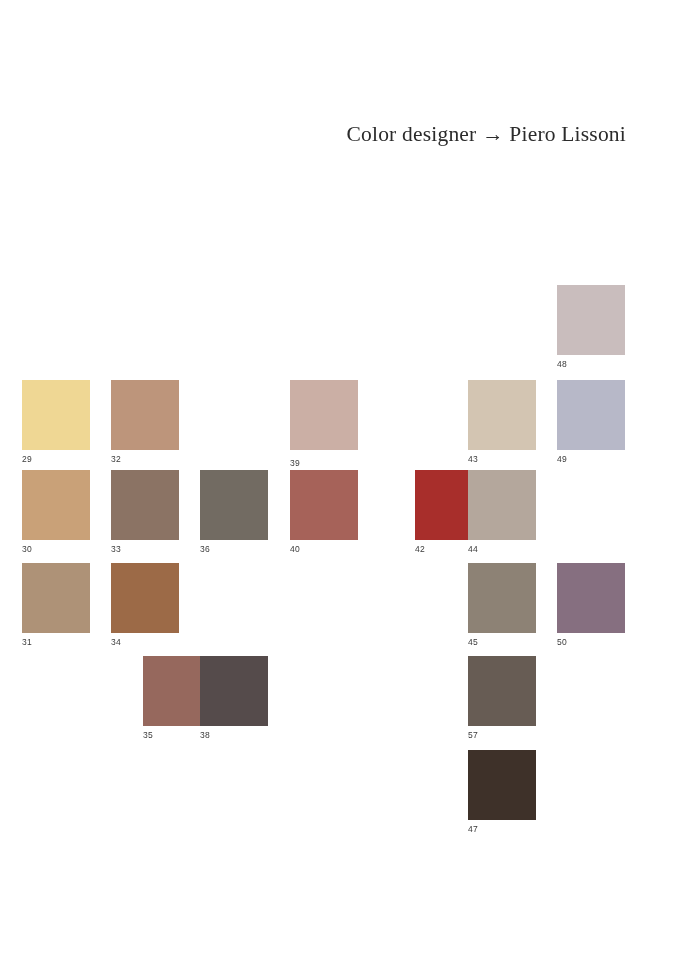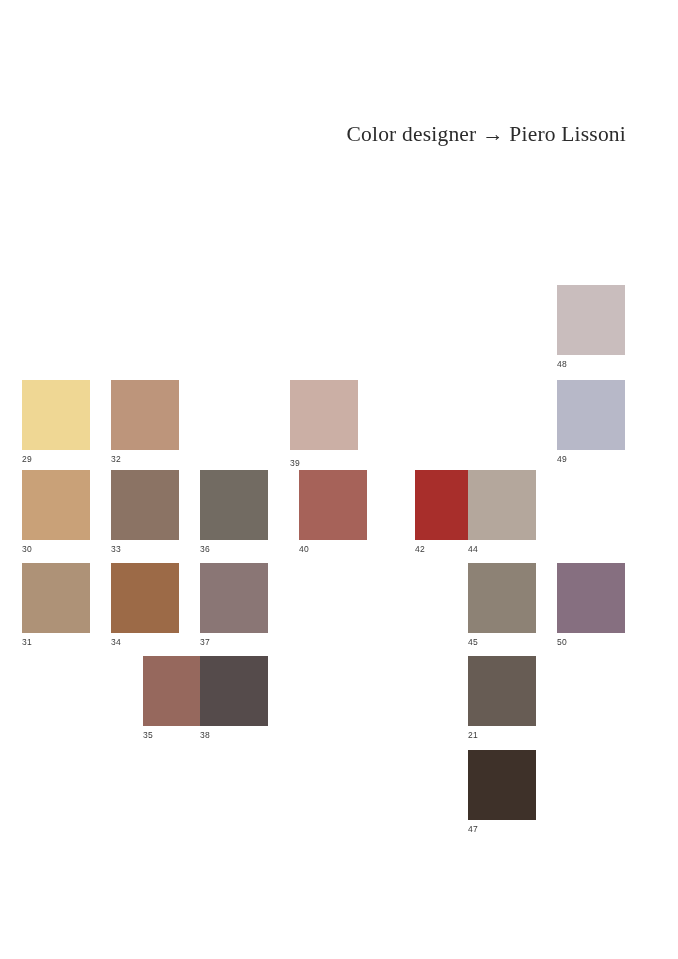--- a/index.html
+++ b/index.html
@@ -107,51 +107,51 @@
         <span class="swatch-label" style="color: rgb(58, 58, 58);">34</span>
       </div>
       <div class="swatch-cell" style="left: 111px; top: 656px; padding-left: 32px;">
         <span class="swatch-chip" style="background: rgb(150, 104, 93); width: 68px; height: 70px;"></span>
         <span class="swatch-label" style="color: rgb(58, 58, 58);">35</span>
       </div>
       <div class="swatch-cell" style="left: 200px; top: 470px;">
         <span class="swatch-chip" style="background: rgb(114, 107, 98); width: 68px; height: 70px;"></span>
         <span class="swatch-label" style="color: rgb(58, 58, 58);">36</span>
       </div>
-      <div class="swatch-cell" style="left: 200px; top: 563px;">
-        <span class="swatch-chip" style="background: rgb(138, 118, 117); width: 68px; height: 70px;"></span>
-        <span class="swatch-label" style="color: rgb(58, 58, 58);">37</span>
-      </div>
       <div class="swatch-cell" style="left: 200px; top: 656px;">
         <span class="swatch-chip" style="background: rgb(85, 75, 75); width: 68px; height: 70px;"></span>
         <span class="swatch-label" style="color: rgb(58, 58, 58);">38</span>
       </div>
       <div class="swatch-cell" style="left: 290px; top: 380px;">
         <span class="swatch-chip" style="background: rgb(203, 175, 165); width: 68px; height: 70px;"></span>
         <span class="swatch-label" style="color: rgb(58, 58, 58); margin-top: 8px;">39</span>
       </div>
-      <div class="swatch-cell" style="left: 299px; top: 470px;">
+      <div class="swatch-cell" style="left: 290px; top: 470px;">
         <span class="swatch-chip" style="background: rgb(166, 98, 89); width: 68px; height: 70px;"></span>
         <span class="swatch-label" style="color: rgb(58, 58, 58);">40</span>
       </div>
       <div class="swatch-cell" style="left: 379px; top: 470px; margin-left: 36px;">
         <span class="swatch-chip" style="background: rgb(168, 46, 43); width: 68px; height: 70px;"></span>
         <span class="swatch-label" style="color: rgb(58, 58, 58);">42</span>
+      </div>
+      <div class="swatch-cell" style="left: 468px; top: 380px;">
+        <span class="swatch-chip" style="background: rgb(211, 197, 178); width: 68px; height: 70px;"></span>
+        <span class="swatch-label" style="color: rgb(58, 58, 58);">43</span>
       </div>
       <div class="swatch-cell" style="left: 468px; top: 470px;">
         <span class="swatch-chip" style="background: rgb(180, 167, 156); width: 68px; height: 70px;"></span>
         <span class="swatch-label" style="color: rgb(58, 58, 58);">44</span>
       </div>
       <div class="swatch-cell" style="left: 468px; top: 563px;">
         <span class="swatch-chip" style="background: rgb(141, 130, 117); width: 68px; height: 70px;"></span>
         <span class="swatch-label" style="color: rgb(58, 58, 58);">45</span>
       </div>
       <div class="swatch-cell" style="left: 468px; top: 656px;">
         <span class="swatch-chip" style="background: rgb(103, 92, 84); width: 68px; height: 70px;"></span>
-        <span class="swatch-label" style="color: rgb(58, 58, 58);">21</span>
+        <span class="swatch-label" style="color: rgb(58, 58, 58);">57</span>
       </div>
       <div class="swatch-cell" style="left: 468px; top: 750px;">
         <span class="swatch-chip" style="background: rgb(62, 49, 41); width: 68px; height: 70px;"></span>
         <span class="swatch-label" style="color: rgb(58, 58, 58);">47</span>
       </div>
       <div class="swatch-cell" style="left: 557px; top: 285px;">
         <span class="swatch-chip" style="background: rgb(201, 189, 189); width: 68px; height: 70px;"></span>
         <span class="swatch-label" style="color: rgb(58, 58, 58);">48</span>
       </div>
       <div class="swatch-cell" style="left: 557px; top: 380px;">

